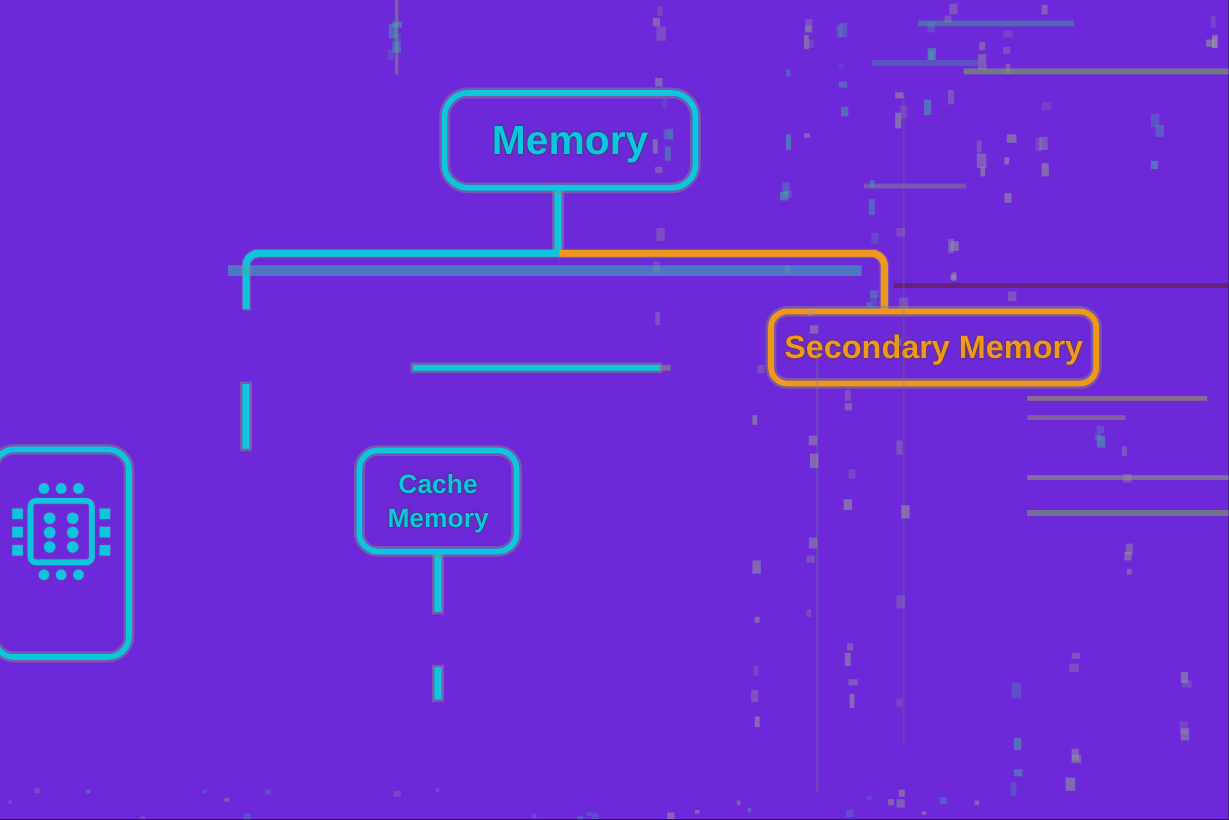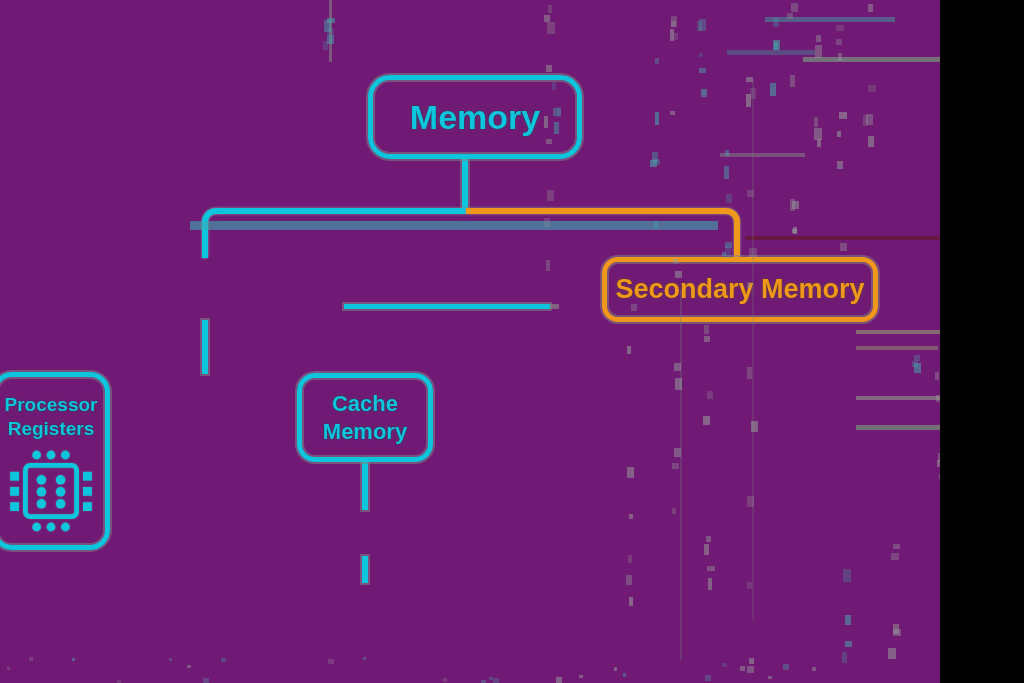--- a/index.html
+++ b/index.html
@@ -2,34 +2,34 @@
 <html style="--cyan: #0ec5de; --orange: #ef981b;"><head>
 <meta charset="utf-8">
 <style>
   :root{
     --cyan:#0ec5de;
     --orange:#ef981b;
     --halo:rgba(132,132,132,.55);
   }
   html,body{margin:0;padding:0;background:#000;}
   #stage{
-    position:relative;width:940px;height:683px;background:#701a75;overflow:hidden;
+    position:relative;width:1024px;height:683px;background:#6d28d9;overflow:hidden;
     font-family:"Liberation Sans", sans-serif;
     text-decoration:underline;
   }
   
   .node{
     position:absolute;box-sizing:border-box;
     border:5px solid var(--cyan);border-radius:18px;
     box-shadow:0 0 0 2px var(--halo), inset 0 0 0 2px var(--halo);
     color:var(--cyan);
     display:flex;flex-direction:column;align-items:center;justify-content:center;
     text-align:center;font-weight:700;
   }
-  .node.orange{border-color:var(--orange);color:var(--orange);}
+  .node.orange{border-color:var(--orange);color:var(--orange);margin-left:38px;}
   .label{
     white-space:pre-line;line-height:1.25;
     text-shadow:0 0 2px rgba(0,40,48,.9), 0 0 4px rgba(128,128,128,.35);
   }
   .node.orange .label{text-shadow:0 0 2px rgba(70,40,0,.9),0 0 4px rgba(128,128,128,.35);}
   #node-memory{left:368px;top:75px;width:214px;height:84px;border-radius:22px;font-size:34px;}
   #node-primary{left:67px;top:257px;width:276px;height:65px;border-radius:16px;font-size:28px;}
   #node-secondary{left:602px;top:257px;width:276px;height:65px;border-radius:16px;font-size:27px;}
   #node-proc{left:-8px;top:372px;width:118px;height:178px;border-radius:20px;font-size:19px;justify-content:flex-start;padding-top:16px;}
   #node-cache{left:137px;top:372px;width:136px;height:178px;border-radius:20px;font-size:26px;justify-content:flex-start;padding-top:24px;}
@@ -76,22 +76,20 @@
   <div class="node" id="node-memory">
     <span class="label">Memory</span>
   </div>
 
 
   <div class="node orange" id="node-secondary">
     <span class="label">Secondary Memory</span>
   </div>
 
   <div class="node" id="node-proc">
-    <span class="label">Processor
-Registers</span>
     <span class="icon">
       <svg width="88" height="88" viewBox="0 0 110 110" fill="none" stroke="currentColor">
         <circle cx="37" cy="10" r="5.5" fill="currentColor" stroke="none"></circle>
         <circle cx="55" cy="10" r="5.5" fill="currentColor" stroke="none"></circle>
         <circle cx="73" cy="10" r="5.5" fill="currentColor" stroke="none"></circle>
         <circle cx="37" cy="100" r="5.5" fill="currentColor" stroke="none"></circle>
         <circle cx="55" cy="100" r="5.5" fill="currentColor" stroke="none"></circle>
         <circle cx="73" cy="100" r="5.5" fill="currentColor" stroke="none"></circle>
         <rect x="4" y="31" width="11" height="11" fill="currentColor" stroke="none"></rect>
         <rect x="4" y="50" width="11" height="11" fill="currentColor" stroke="none"></rect>

